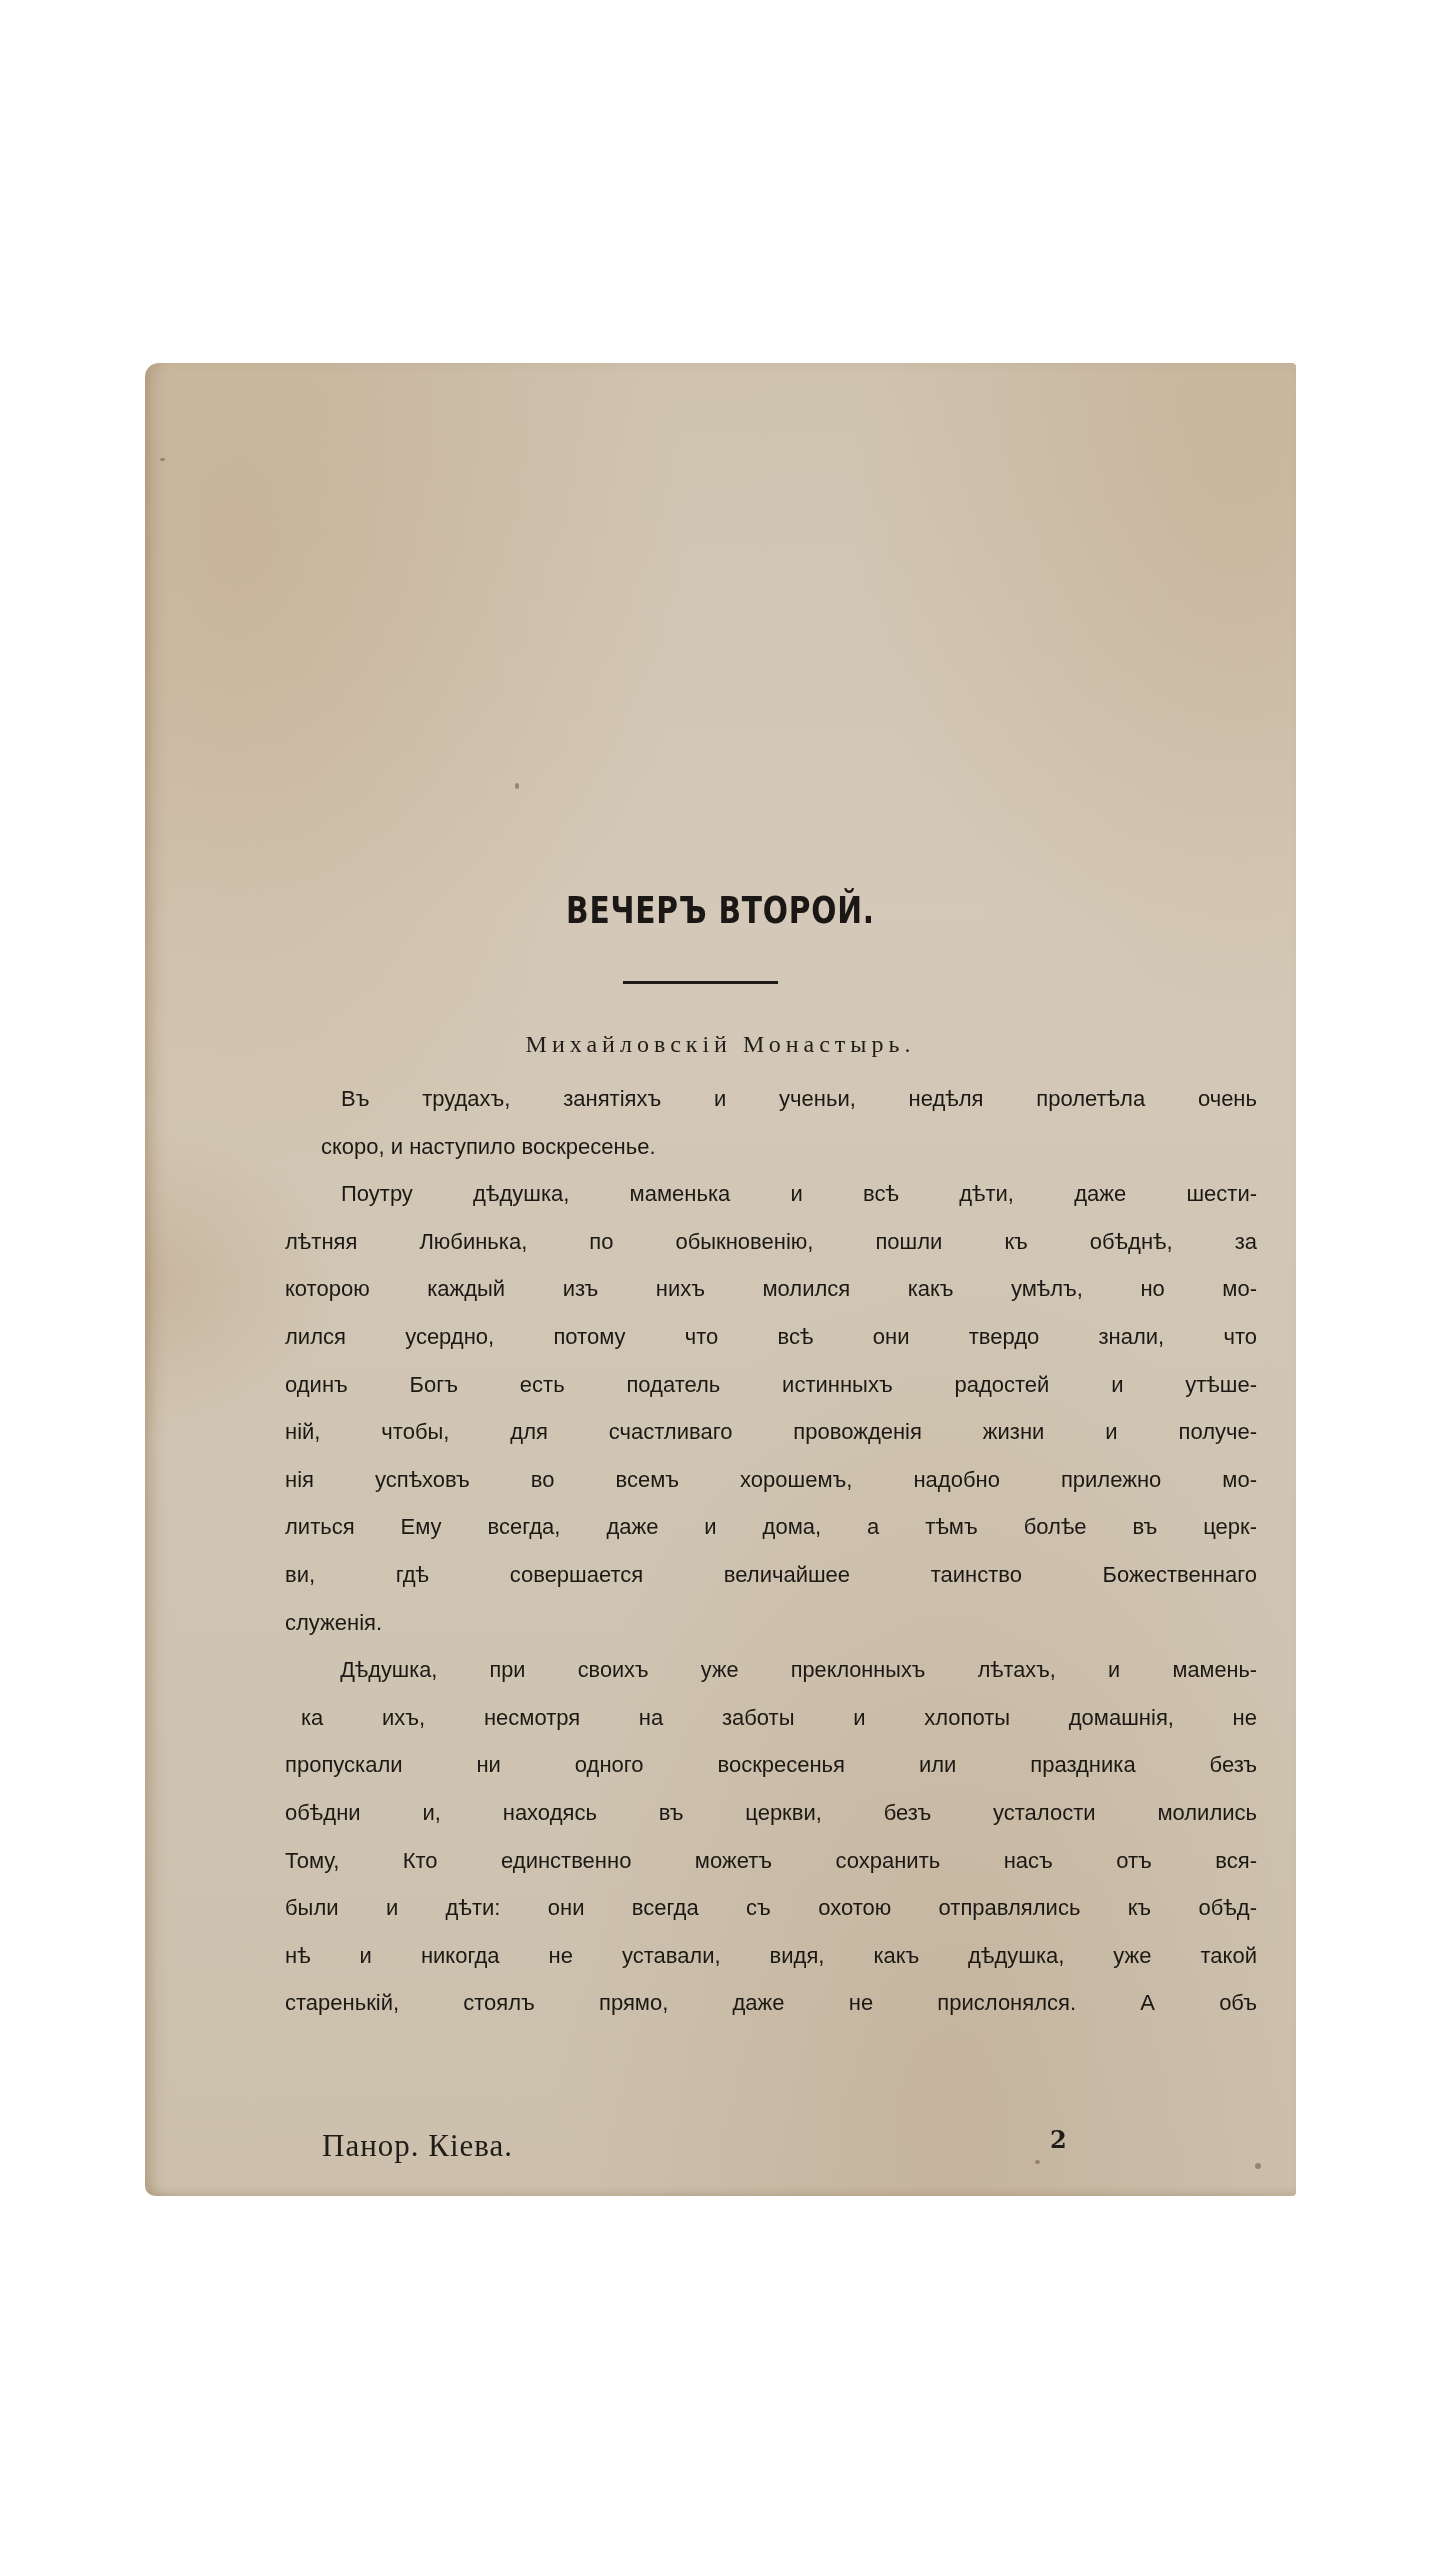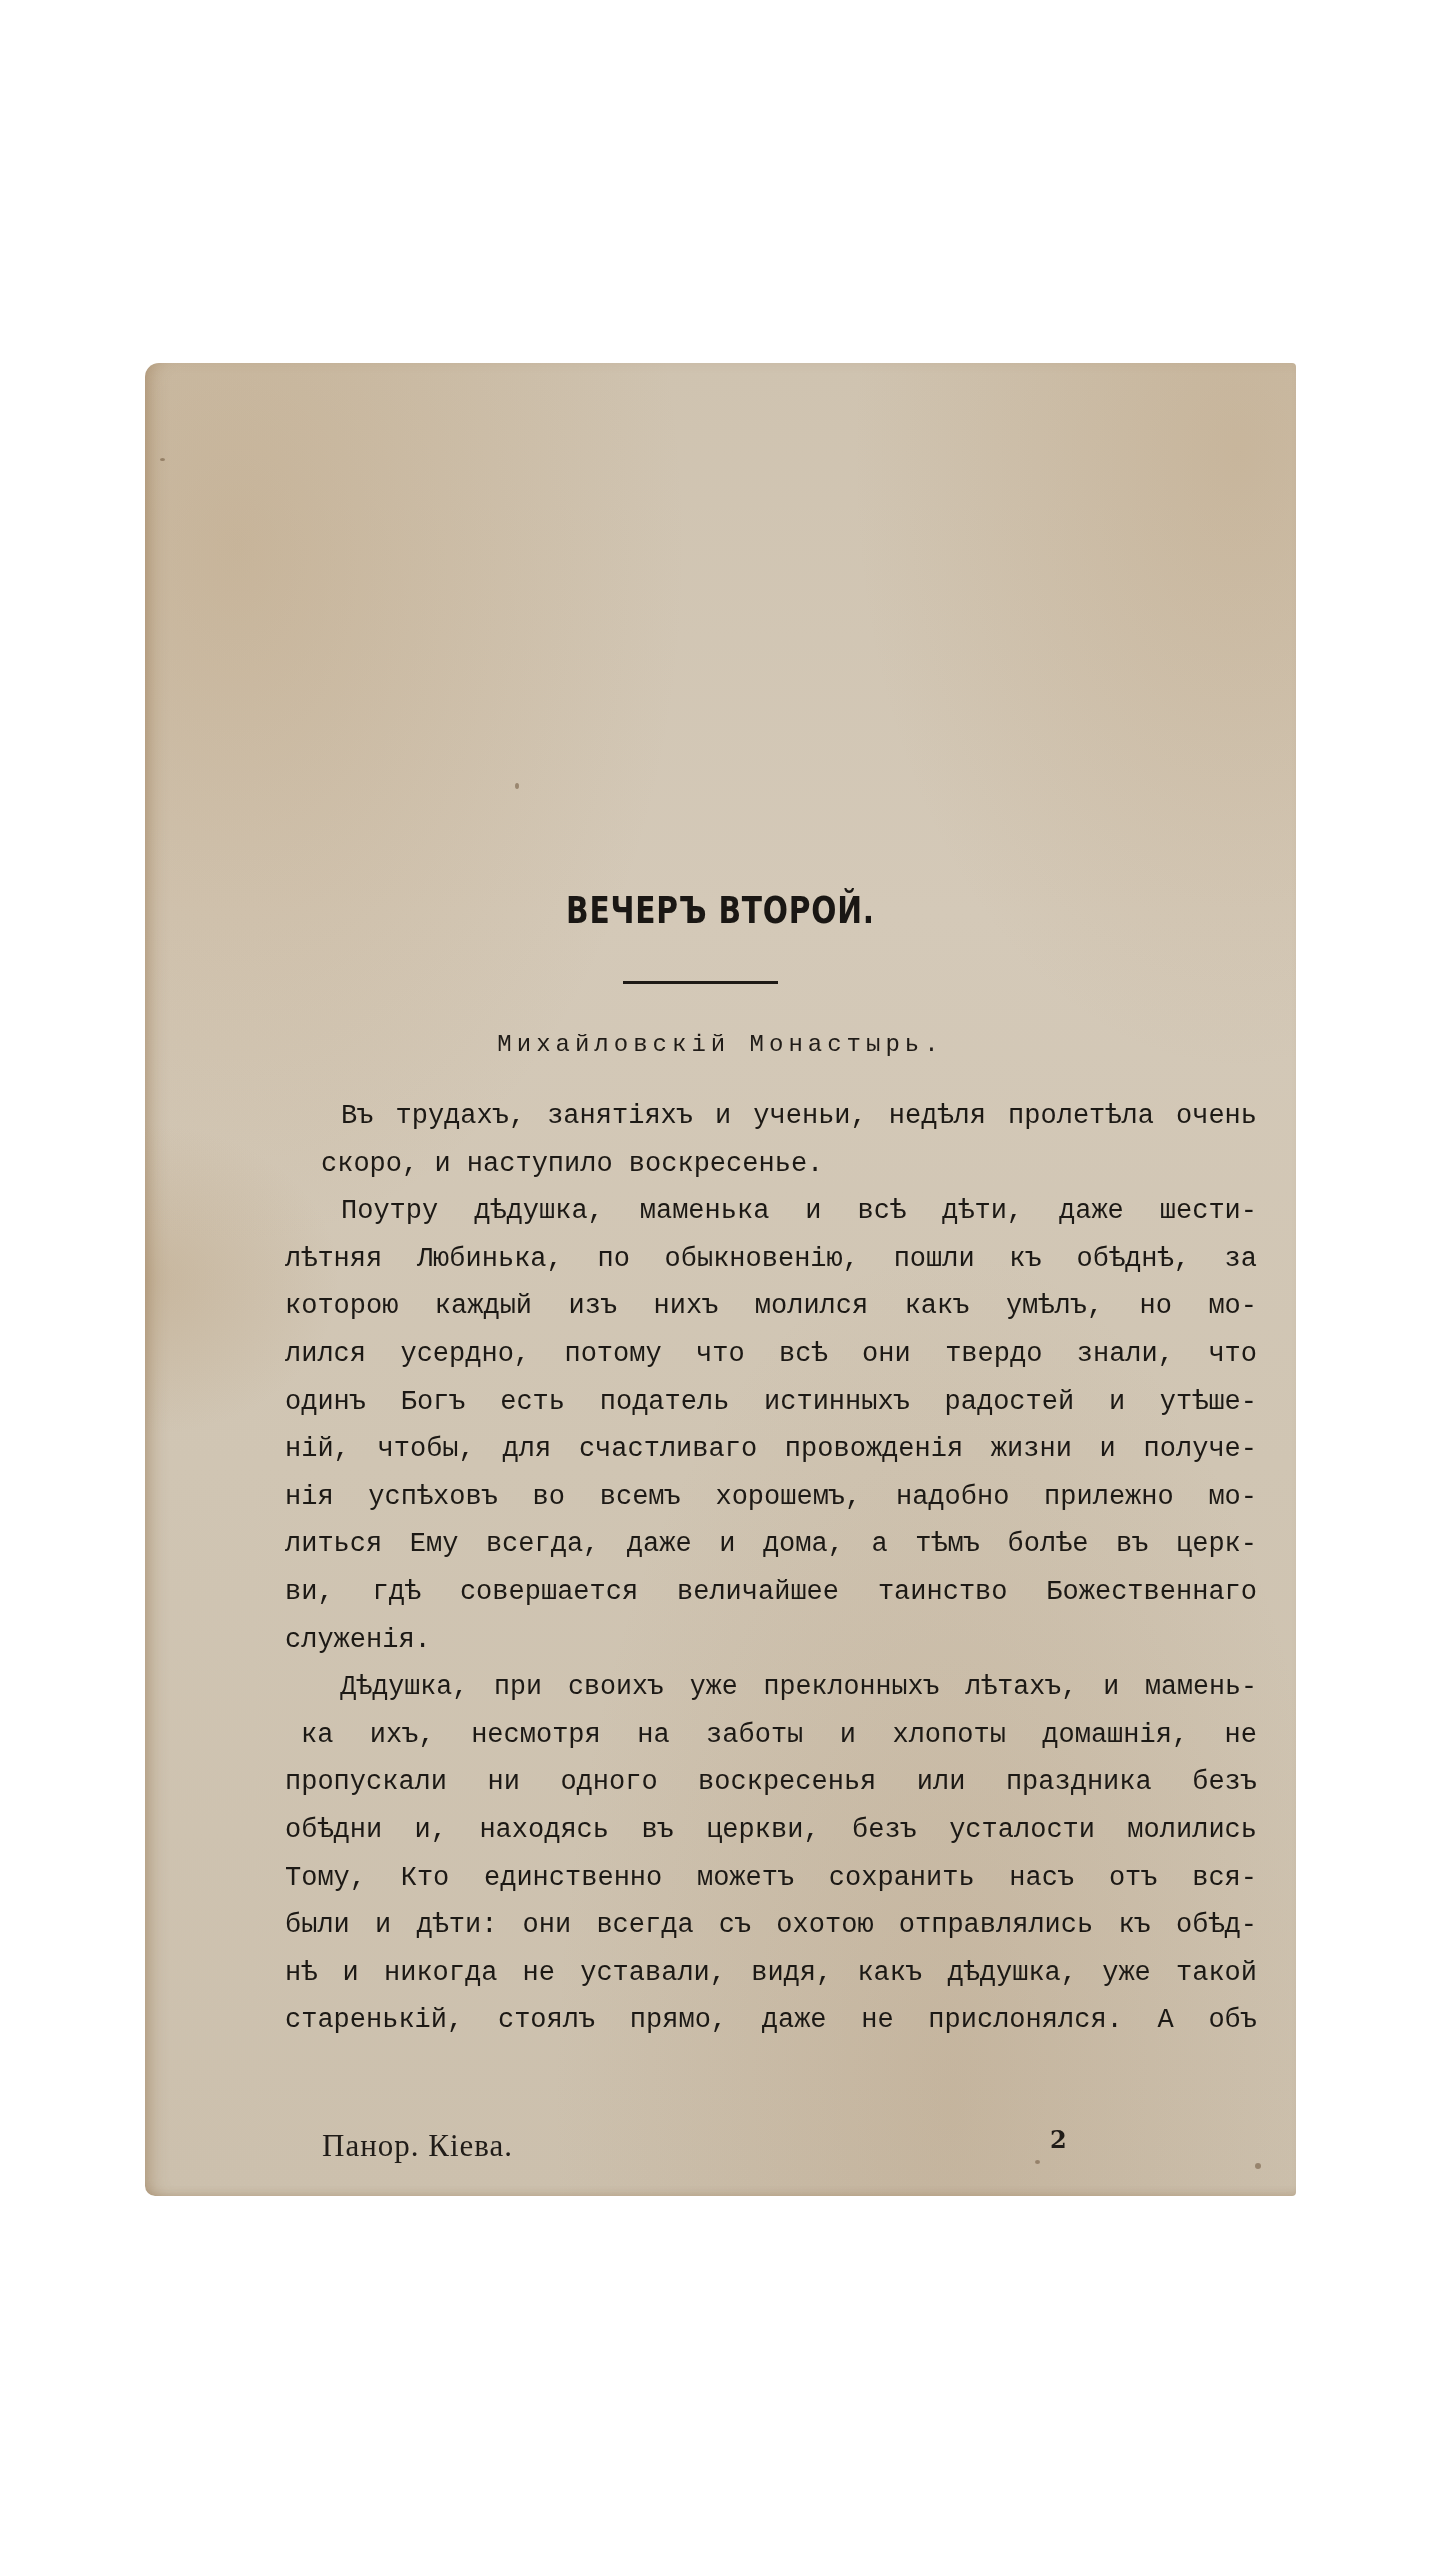--- a/index.html
+++ b/index.html
@@ -44,32 +44,32 @@
     top: 618px;
     width: 155px;
     height: 3px;
     background: #1e1a16;
   }
   .subtitle {
     position: absolute;
     left: 0; width: 1151px;
     top: 668px;
     text-align: center;
-    font-family: Liberation Mono, monospace;
+    font-family: Liberation Serif, serif;
     font-size: 24px;
     letter-spacing: 5px;
     color: #201c18;
   }
   .body-text {
     position: absolute;
     left: 140px;
-    top: 730px;
+    top: 712px;
     width: 972px;
-    font-family: Liberation Mono, monospace;
-    font-size: 27px;
+    font-family: Liberation Sans, sans-serif;
+    font-size: 22px;
     line-height: 47.6px;
     color: #1c1915;
   }
   .line {
     display: block;
     white-space: nowrap;
     text-align: justify;
     text-align-last: justify;
     transform-origin: left center;
     height: 47.6px;

